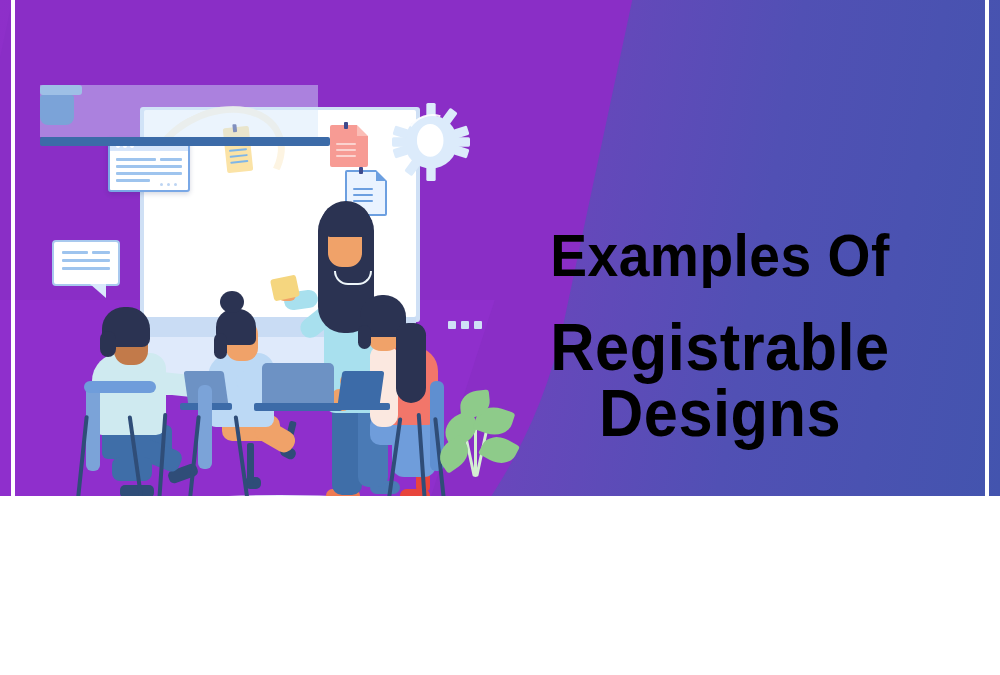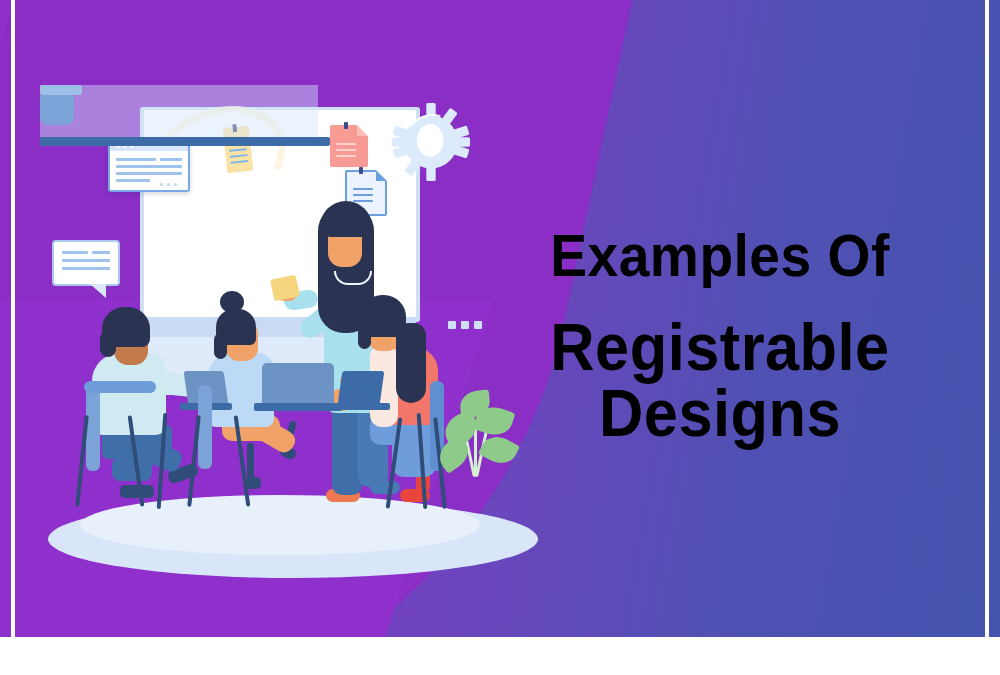--- a/index.html
+++ b/index.html
@@ -1,21 +1,21 @@
 <!DOCTYPE html>
 <html><head>
 <meta charset="utf-8">
 <title>Examples Of Registrable Designs</title>
 <style>
   html,body{margin:0;padding:0;background:#fff;}
   body{font-family:"Liberation Sans", sans-serif;}
 
   #banner{
     position:relative;
-    width:1000px;height:637px;
+    width:1000px;height:496px;
     overflow:hidden;
     background:linear-gradient(100deg,#8e2fc9 0%, #8430c8 22%, #6d45bd 50%, #5150b4 74%, #4354ae 100%);
   }
 
   
   .wedge{
     position:absolute;
     top:-40px;left:-60px;
     width:620px;height:760px;
     background:#8a2ec6;

